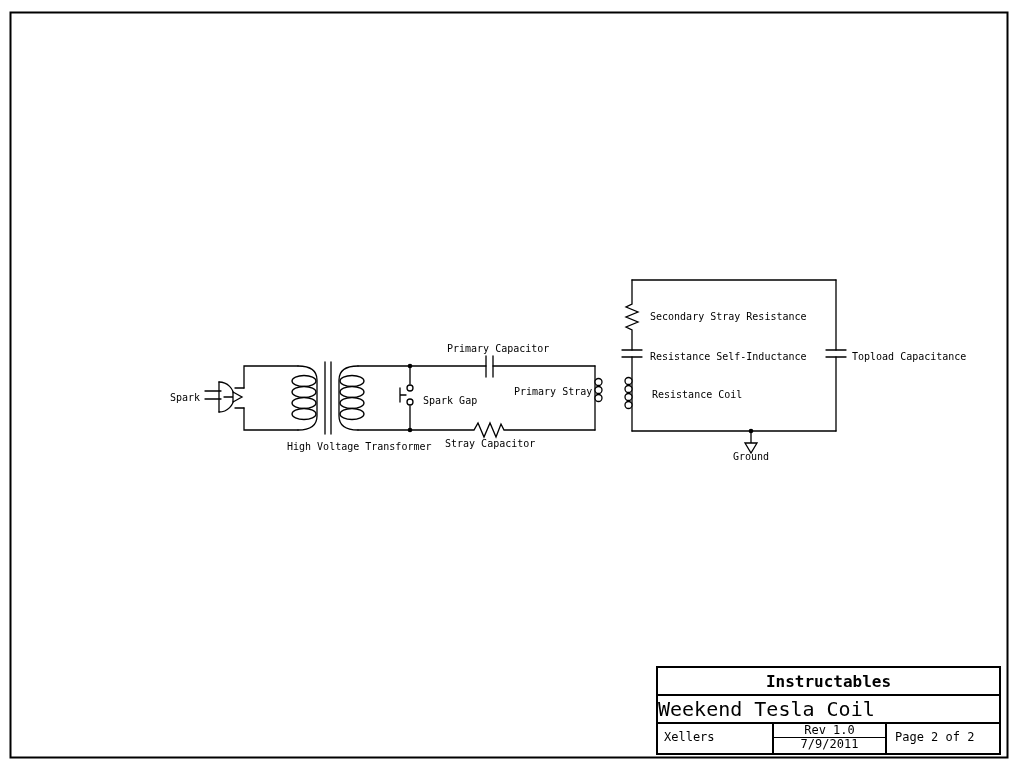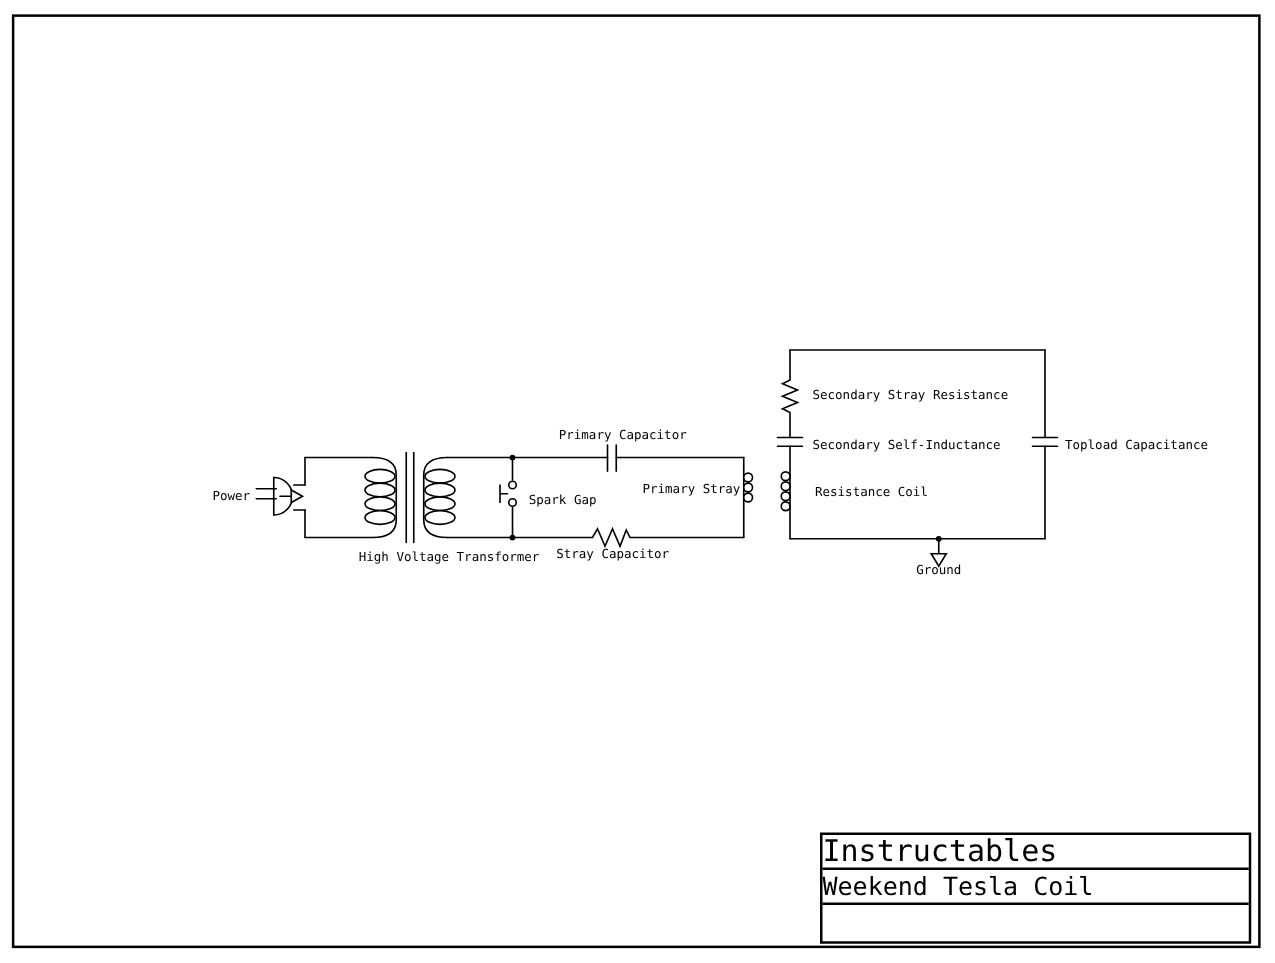--- a/index.html
+++ b/index.html
@@ -13,21 +13,21 @@
     position:absolute;font-size:10px;line-height:13px;height:13px;
     white-space:nowrap;color:#000;letter-spacing:0px;
   }
   .ctr{text-align:center;}
   
   .tblock{
     position:absolute;left:656px;top:666px;width:345px;height:89px;
     border:2px solid #000;box-sizing:border-box;background:#fff;
   }
   .tb-row1{height:28px;border-bottom:2px solid #000;box-sizing:border-box;
-    font-size:24px;line-height:27px;letter-spacing:0px;}
+    font-size:16px;line-height:27px;text-align:center;letter-spacing:0px;font-weight:bold;}
   .tb-row2{height:28px;border-bottom:2px solid #000;box-sizing:border-box;
     font-size:20px;line-height:27px;text-align:left;}
   .tb-row3{height:29px;display:flex;box-sizing:border-box;}
   .tb-author{width:116px;border-right:2px solid #000;box-sizing:border-box;
     font-size:12px;line-height:27px;padding-left:6px;}
   .tb-mid{width:113px;border-right:2px solid #000;box-sizing:border-box;
     font-size:12px;text-align:center;display:flex;flex-direction:column;}
   .tb-rev{height:14px;border-bottom:1.5px solid #000;box-sizing:border-box;line-height:12px;}
   .tb-date{height:13px;line-height:13px;}
   .tb-page{flex:1;font-size:12px;line-height:27px;padding-left:8px;}
@@ -108,30 +108,38 @@
         <path d="M 632 431 L 836 431"></path>
         <g>
           <circle cx="751" cy="431" r="2.3" fill="#000" stroke="none"></circle>
           <path d="M 751 431 L 751 443"></path>
           <polygon points="745,443 757,443 751,453" fill="#ffffff"></polygon>
         </g>
       </g>
     </g>
   </svg>
 
-  <div class="lbl" style="left:170px;top:391px;">Power</div>
+  <div class="lbl" style="left:170px;top:391px;">Spark</div>
   <div class="lbl ctr" style="left:258px;top:440px;width:144px;padding-left:29px;">High Voltage Transformer</div>
   <div class="lbl" style="left:423px;top:394px;">Spark Gap</div>
   <div class="lbl ctr" style="left:447px;top:342px;width:102px;">Primary Capacitor</div>
   <div class="lbl" style="left:514px;top:385px;">Primary Stray</div>
   <div class="lbl ctr" style="left:445px;top:437px;width:90px;">Stray Capacitor</div>
   <div class="lbl" style="left:650px;top:310px;">Secondary Stray Resistance</div>
-  <div class="lbl" style="left:650px;top:350px;">Secondary Self-Inductance</div>
+  <div class="lbl" style="left:650px;top:350px;">Resistance Self-Inductance</div>
   <div class="lbl" style="left:652px;top:388px;">Resistance Coil</div>
   <div class="lbl" style="left:852px;top:350px;">Topload Capacitance</div>
   <div class="lbl ctr" style="left:715px;top:450px;width:72px;">Ground</div>
 
   <div class="tblock">
     <div class="tb-row1">Instructables</div>
     <div class="tb-row2">Weekend Tesla Coil</div>
+    <div class="tb-row3">
+      <div class="tb-author">Xellers</div>
+      <div class="tb-mid">
+        <div class="tb-rev">Rev 1.0</div>
+        <div class="tb-date">7/9/2011</div>
+      </div>
+      <div class="tb-page">Page 2 of 2</div>
+    </div>
   </div>
 
 </div>
 
 </body></html>

